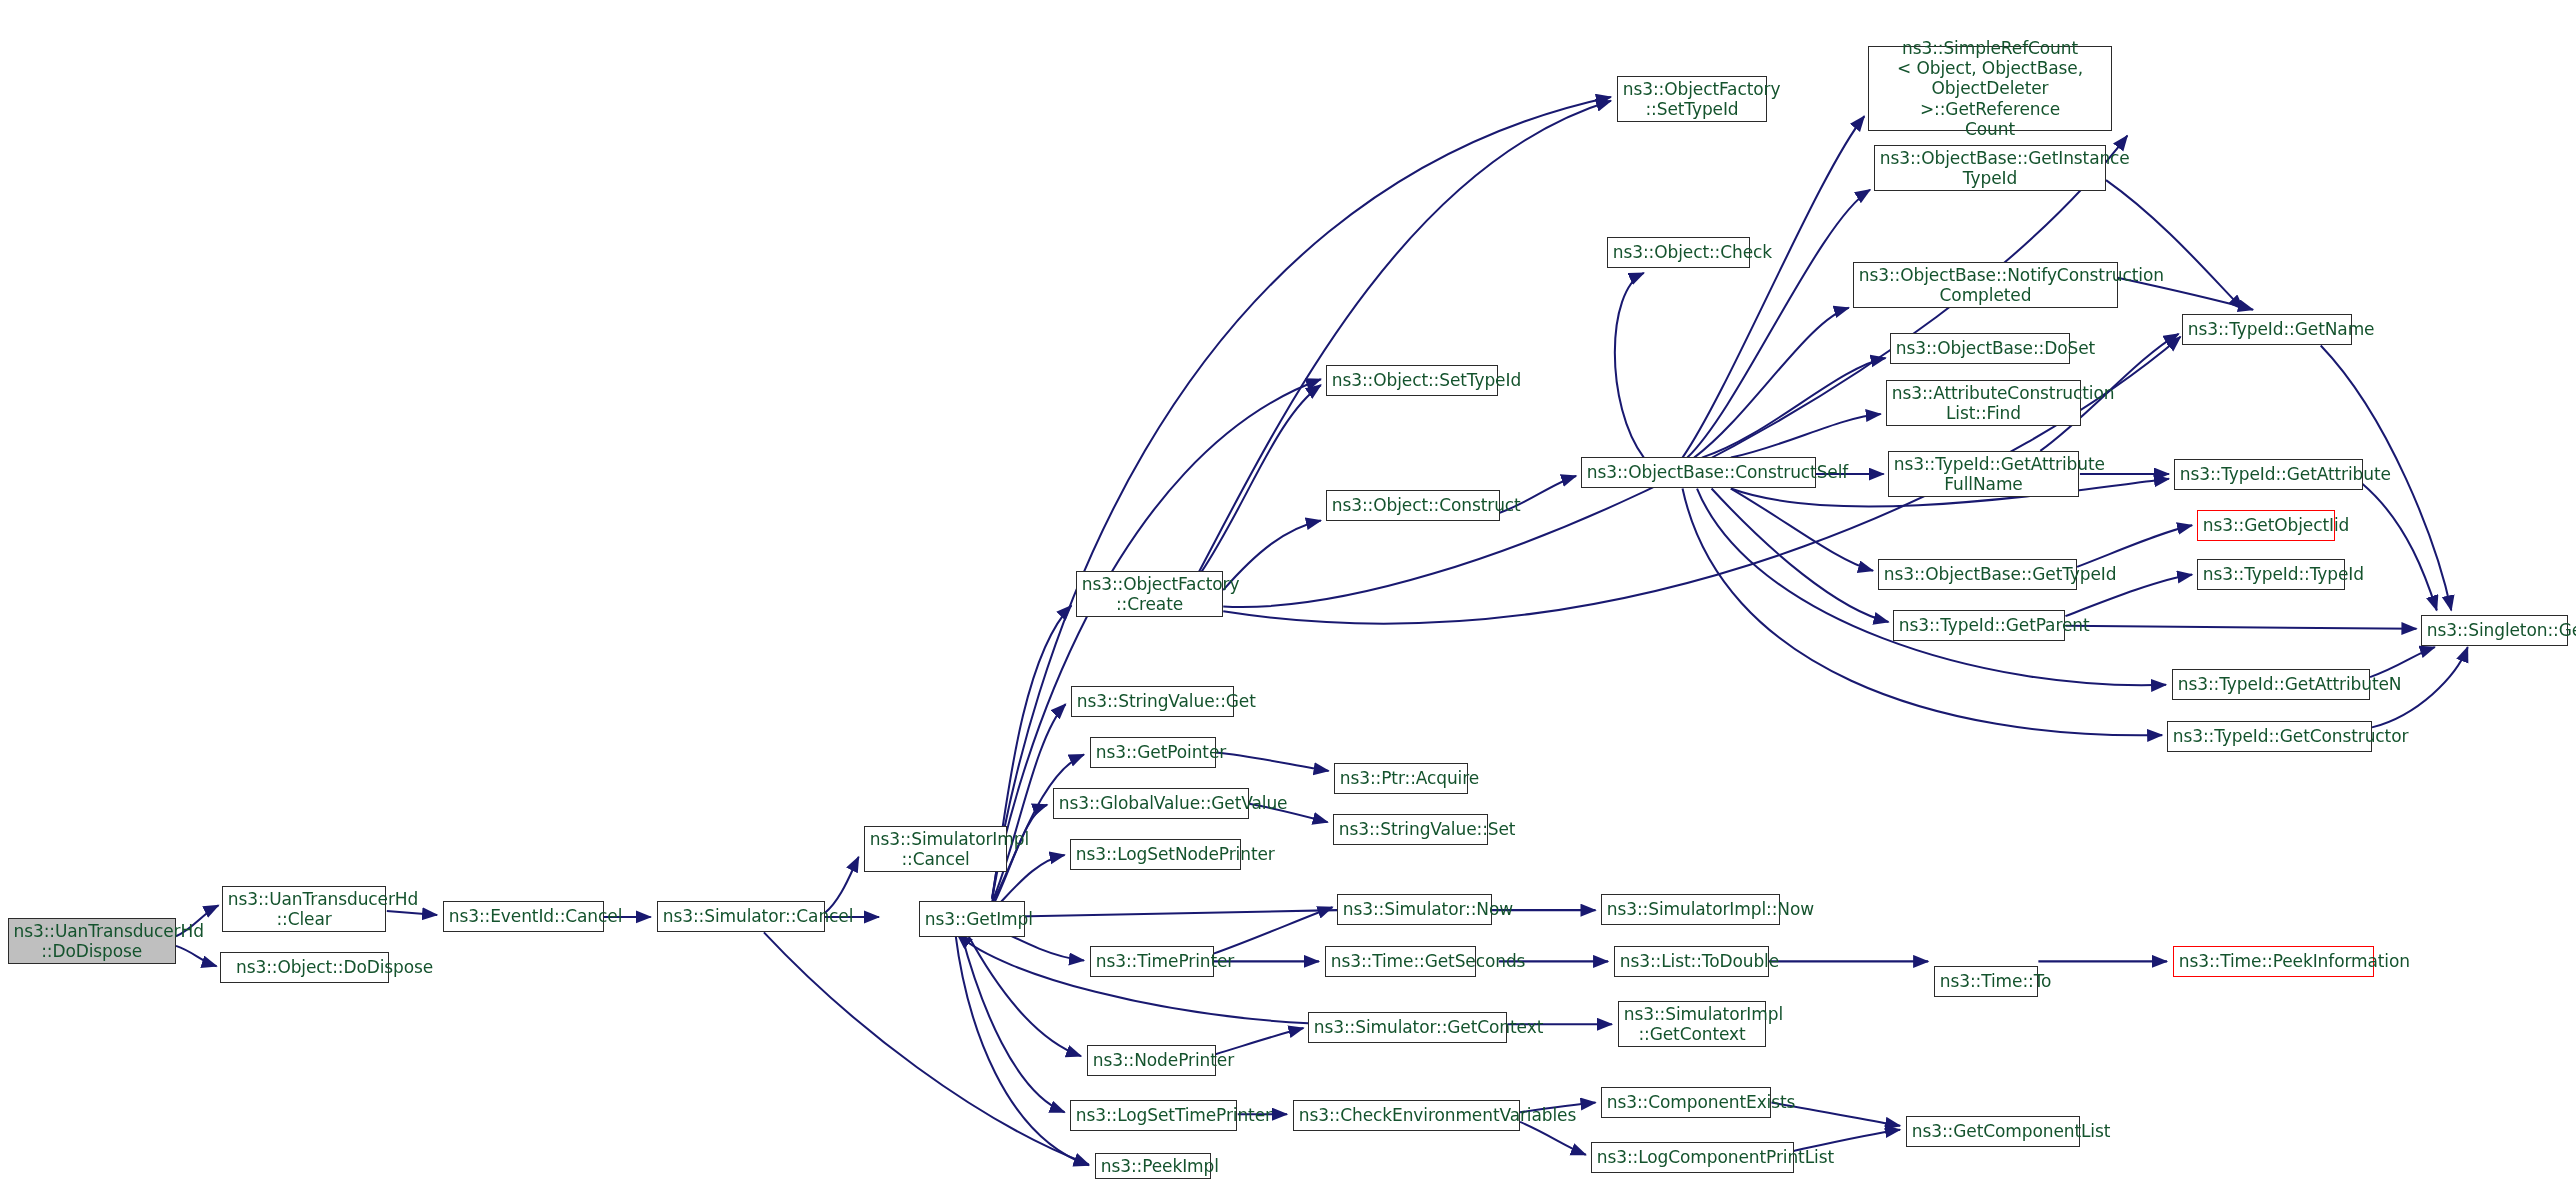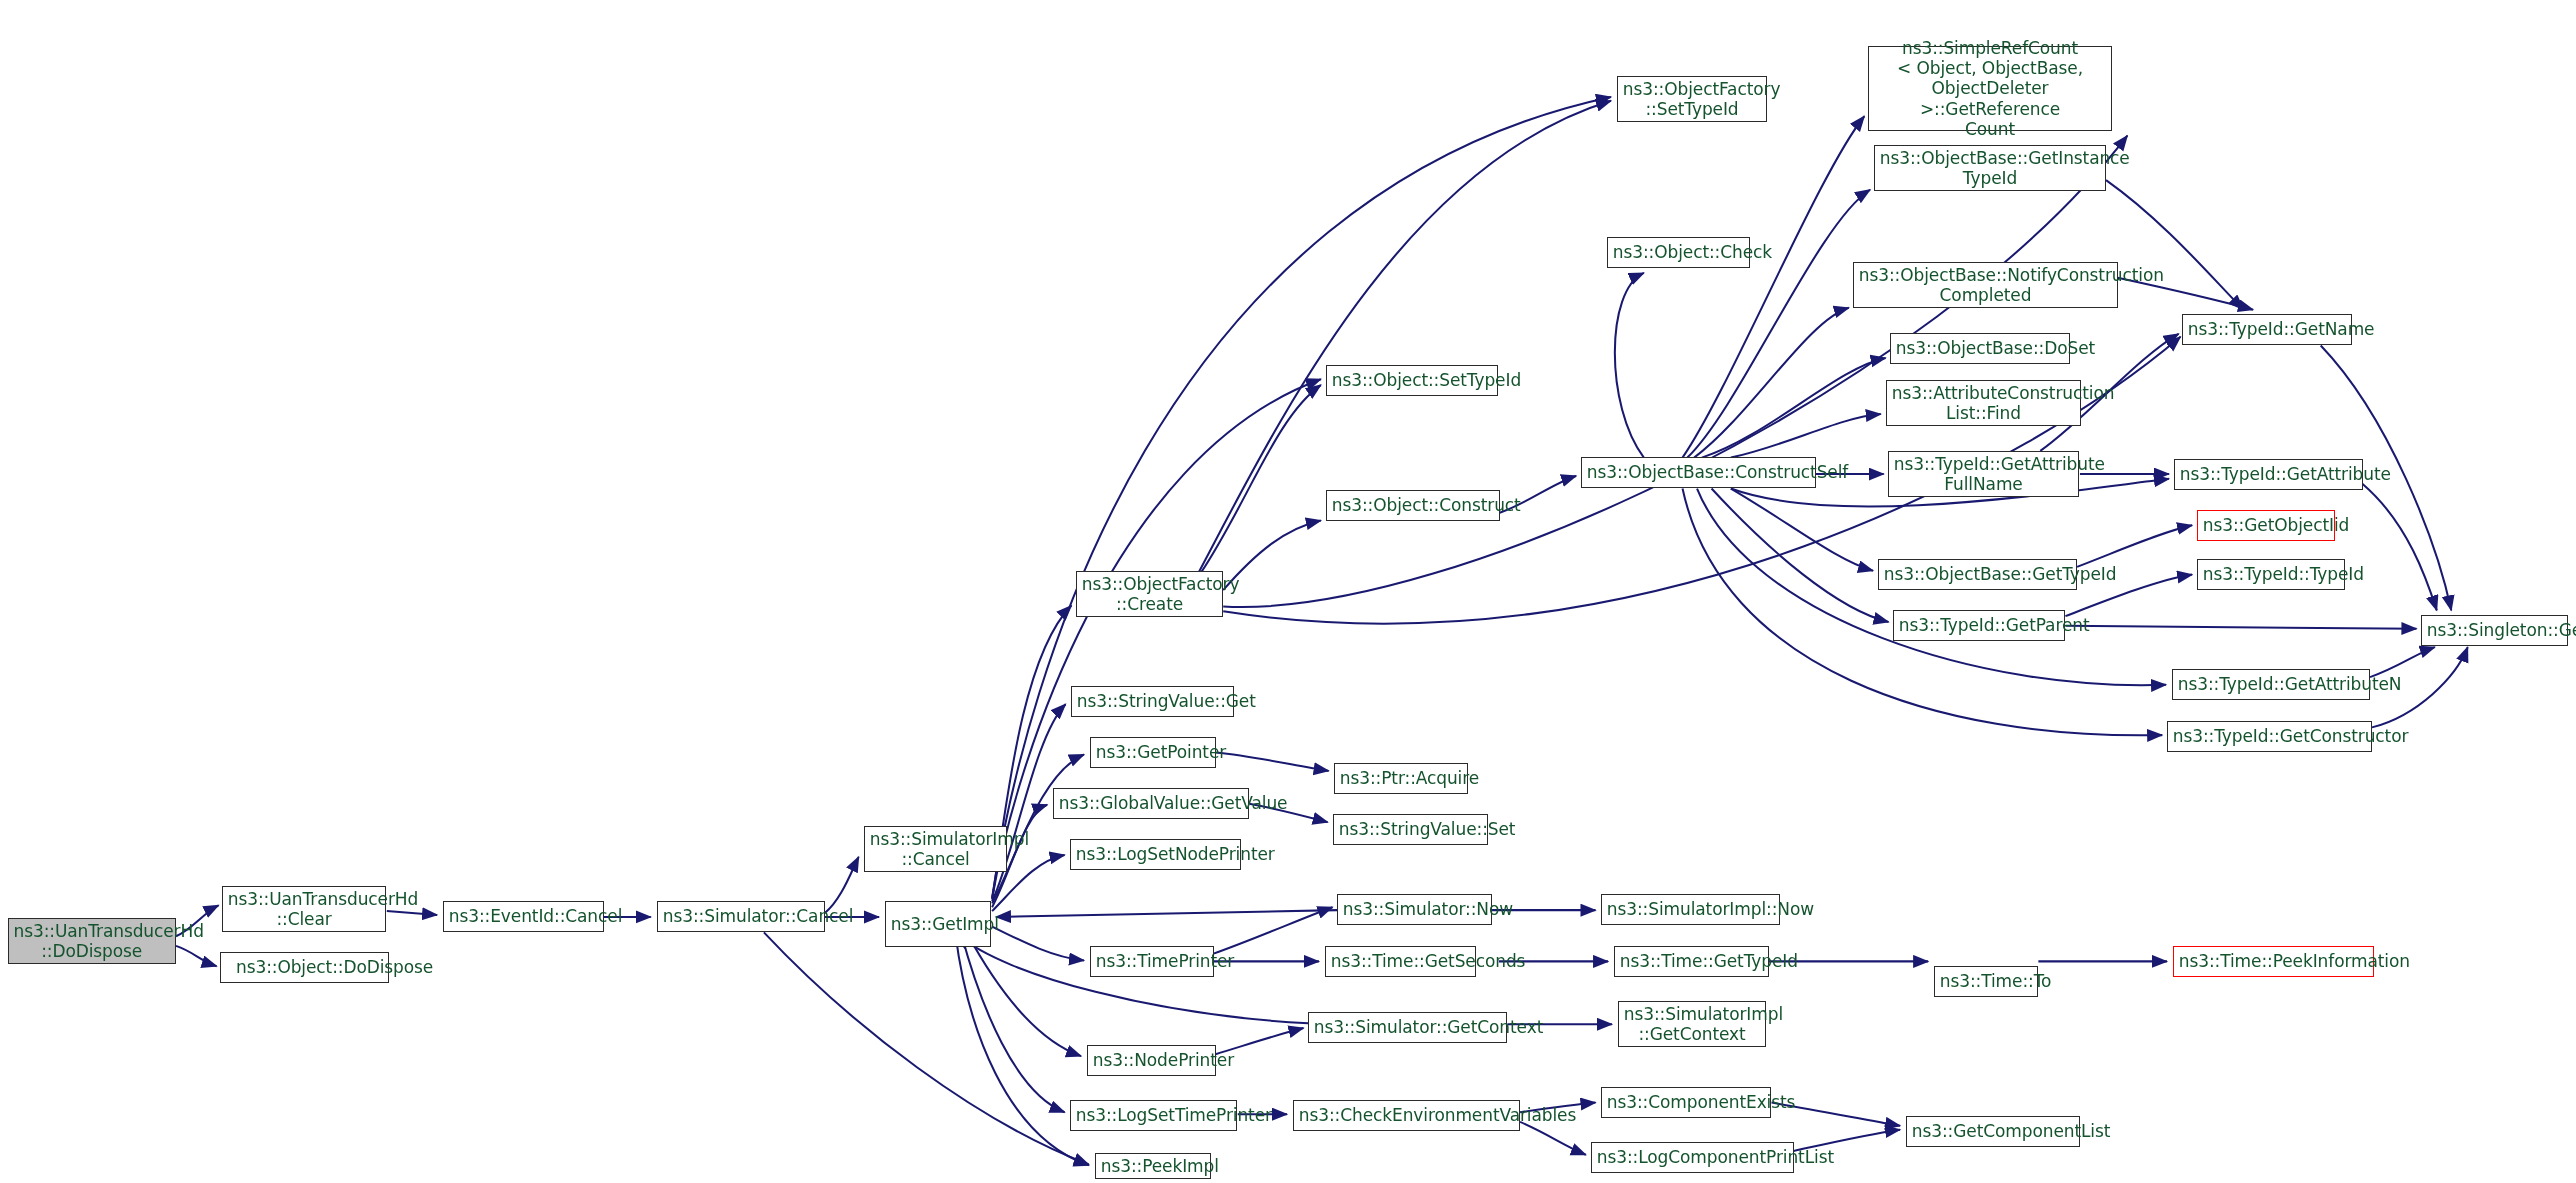--- a/index.html
+++ b/index.html
@@ -114,21 +114,21 @@
   <div id="node-layer">
       <div class="node root" style="left: 7.7px; top: 918px; width: 168px; height: 46px;"><span>ns3::UanTransducerHd
 ::DoDispose</span></div>
       <div class="node" style="left: 222px; top: 886px; width: 164px; height: 46px;"><span>ns3::UanTransducerHd
 ::Clear</span></div>
       <div class="node" style="left: 220px; top: 952px; width: 169px; height: 31px; padding-left: 15px;"><span>ns3::Object::DoDispose</span></div>
       <div class="node" style="left: 443px; top: 901px; width: 161px; height: 31px;"><span>ns3::EventId::Cancel</span></div>
       <div class="node" style="left: 657px; top: 901px; width: 168px; height: 31px;"><span>ns3::Simulator::Cancel</span></div>
       <div class="node" style="left: 864px; top: 826px; width: 143px; height: 46px;"><span>ns3::SimulatorImpl
 ::Cancel</span></div>
-      <div class="node" style="left: 885px; top: 901px; width: 106px; height: 46px; text-align: right;"><span>ns3::GetImpl</span></div>
+      <div class="node" style="left: 919px; top: 901px; width: 106px; height: 36px; text-align: right;"><span>ns3::GetImpl</span></div>
       <div class="node" style="left: 1076px; top: 571px; width: 147px; height: 46px;"><span>ns3::ObjectFactory
 ::Create</span></div>
       <div class="node" style="left: 1071px; top: 686px; width: 163px; height: 31px;"><span>ns3::StringValue::Get</span></div>
       <div class="node" style="left: 1090px; top: 737px; width: 126px; height: 31px;"><span>ns3::GetPointer</span></div>
       <div class="node" style="left: 1053px; top: 788px; width: 196px; height: 31px;"><span>ns3::GlobalValue::GetValue</span></div>
       <div class="node" style="left: 1070px; top: 839px; width: 171px; height: 31px;"><span>ns3::LogSetNodePrinter</span></div>
       <div class="node" style="left: 1090px; top: 946px; width: 124px; height: 31px;"><span>ns3::TimePrinter</span></div>
       <div class="node" style="left: 1087px; top: 1045px; width: 129px; height: 31px;"><span>ns3::NodePrinter</span></div>
       <div class="node" style="left: 1070px; top: 1100px; width: 167px; height: 31px;"><span>ns3::LogSetTimePrinter</span></div>
       <div class="node" style="left: 1095px; top: 1153px; width: 116px; height: 26px;"><span>ns3::PeekImpl</span></div>
@@ -160,21 +160,21 @@
       <div class="node" style="left: 1878px; top: 559px; width: 199px; height: 31px;"><span>ns3::ObjectBase::GetTypeId</span></div>
       <div class="node" style="left: 1893px; top: 610px; width: 172px; height: 31px;"><span>ns3::TypeId::GetParent</span></div>
       <div class="node" style="left: 2182px; top: 314px; width: 170px; height: 31px;"><span>ns3::TypeId::GetName</span></div>
       <div class="node" style="left: 2174px; top: 459px; width: 189px; height: 31px;"><span>ns3::TypeId::GetAttribute</span></div>
       <div class="node hot" style="left: 2197px; top: 510px; width: 138px; height: 31px;"><span>ns3::GetObjectIid</span></div>
       <div class="node" style="left: 2197px; top: 559px; width: 148px; height: 31px;"><span>ns3::TypeId::TypeId</span></div>
       <div class="node" style="left: 2172px; top: 669px; width: 198px; height: 31px;"><span>ns3::TypeId::GetAttributeN</span></div>
       <div class="node" style="left: 2167px; top: 721px; width: 205px; height: 31px;"><span>ns3::TypeId::GetConstructor</span></div>
       <div class="node" style="left: 2421px; top: 615px; width: 147px; height: 31px;"><span>ns3::Singleton::Get</span></div>
       <div class="node" style="left: 1601px; top: 894px; width: 179px; height: 31px;"><span>ns3::SimulatorImpl::Now</span></div>
-      <div class="node" style="left: 1614px; top: 946px; width: 155px; height: 31px;"><span>ns3::Time::GetTypeId</span></div>
+      <div class="node" style="left: 1614px; top: 946px; width: 155px; height: 31px;"><span>ns3::List::ToDouble</span></div>
       <div class="node" style="left: 1934px; top: 946px; width: 104px; height: 31px; margin-top: 20px;"><span>ns3::Time::To</span></div>
       <div class="node hot" style="left: 2173px; top: 946px; width: 201px; height: 31px;"><span>ns3::Time::PeekInformation</span></div>
       <div class="node" style="left: 1618px; top: 1001px; width: 148px; height: 46px;"><span>ns3::SimulatorImpl
 ::GetContext</span></div>
       <div class="node" style="left: 1601px; top: 1087px; width: 170px; height: 31px;"><span>ns3::ComponentExists</span></div>
       <div class="node" style="left: 1591px; top: 1142px; width: 203px; height: 31px;"><span>ns3::LogComponentPrintList</span></div>
       <div class="node" style="left: 1906px; top: 1116px; width: 174px; height: 31px;"><span>ns3::GetComponentList</span></div>
     </div>
 </div>
 

